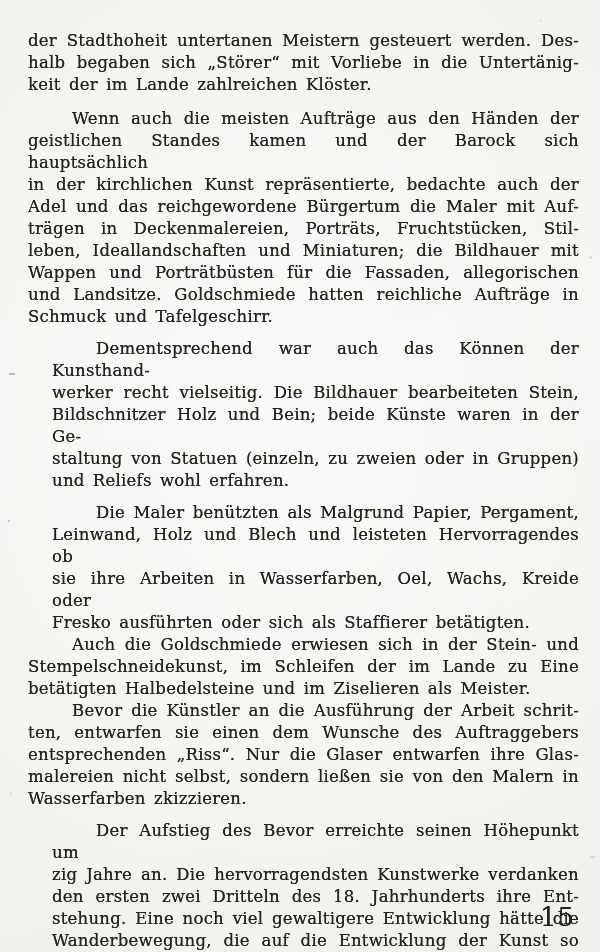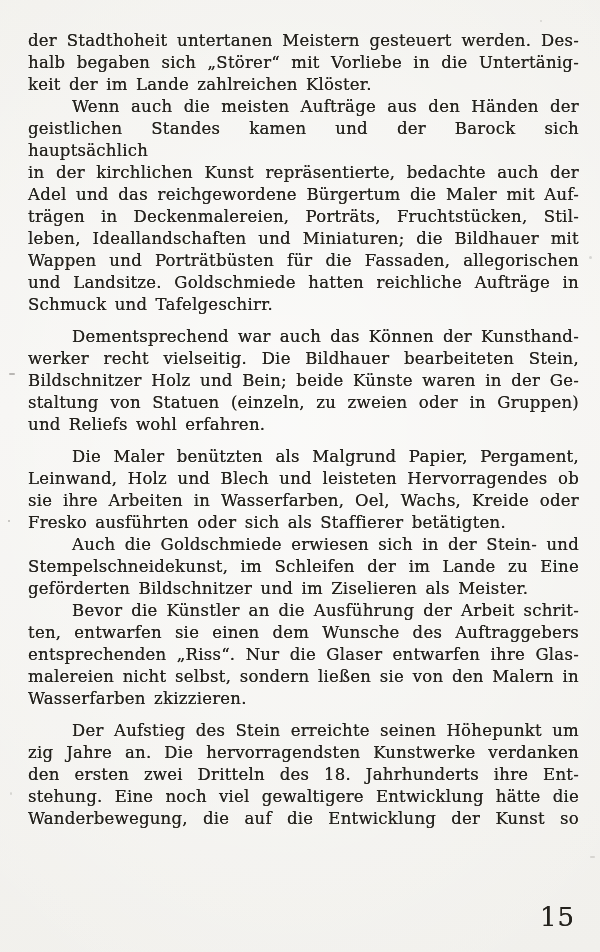--- a/index.html
+++ b/index.html
@@ -20,22 +20,22 @@
     font-family: "DejaVu Serif", "Liberation Serif", serif;
     color: #24221d;
   }
   .text-block {
     position: absolute;
     left: 28px;
     top: 30px;
     width: 551px;
   }
   .para { margin: 0; padding: 0; }
-  .gap-sm { margin-top: 0; }
-  .gap-lg { margin-top: 10px; }
+  .gap-sm { margin-top: 12px; }
+  .gap-lg { margin-top: 10px; margin-left: 24px; }
   .line {
     font-size: 16.5px;
     line-height: 22px;
     text-align: justify;
     text-align-last: justify;
     word-spacing: 0.17em;
     letter-spacing: 0.25px;
     white-space: normal;
     text-shadow: 0 0 0.55px rgba(38, 35, 29, 0.85);
   }
@@ -95,31 +95,31 @@
       </div>
     <div class="para indent gap-lg">
         <div class="line">Die Maler benützten als Malgrund Papier, Pergament,</div>
         <div class="line">Leinwand, Holz und Blech und leisteten Hervorragendes ob</div>
         <div class="line">sie ihre Arbeiten in Wasserfarben, Oel, Wachs, Kreide oder</div>
         <div class="line last">Fresko ausführten oder sich als Staffierer betätigten.</div>
       </div>
     <div class="para indent">
         <div class="line">Auch die Goldschmiede erwiesen sich in der Stein- und</div>
         <div class="line">Stempelschneidekunst, im Schleifen der im Lande zu Eine</div>
-        <div class="line last">geförderten Bildschnitzer und im Ziselieren als Meister.</div>
+        <div class="line last">betätigten Halbedelsteine und im Ziselieren als Meister.</div>
       </div>
     <div class="para indent">
         <div class="line">Bevor die Künstler an die Ausführung der Arbeit schrit-</div>
         <div class="line">ten, entwarfen sie einen dem Wunsche des Auftraggebers</div>
         <div class="line">entsprechenden „Riss“. Nur die Glaser entwarfen ihre Glas-</div>
         <div class="line">malereien nicht selbst, sondern ließen sie von den Malern in</div>
         <div class="line last">Wasserfarben zkizzieren.</div>
       </div>
     <div class="para indent gap-lg">
-        <div class="line">Der Aufstieg des Stein erreichte seinen Höhepunkt um</div>
+        <div class="line">Der Aufstieg des Bevor erreichte seinen Höhepunkt um</div>
         <div class="line">zig Jahre an. Die hervorragendsten Kunstwerke verdanken</div>
         <div class="line">den ersten zwei Dritteln des 18. Jahrhunderts ihre Ent-</div>
         <div class="line">stehung. Eine noch viel gewaltigere Entwicklung hätte die</div>
         <div class="line">Wanderbewegung, die auf die Entwicklung der Kunst so</div>
       </div>
   </div>
 
   <div class="page-number">15</div>
 
   <div class="speck s1"></div>

